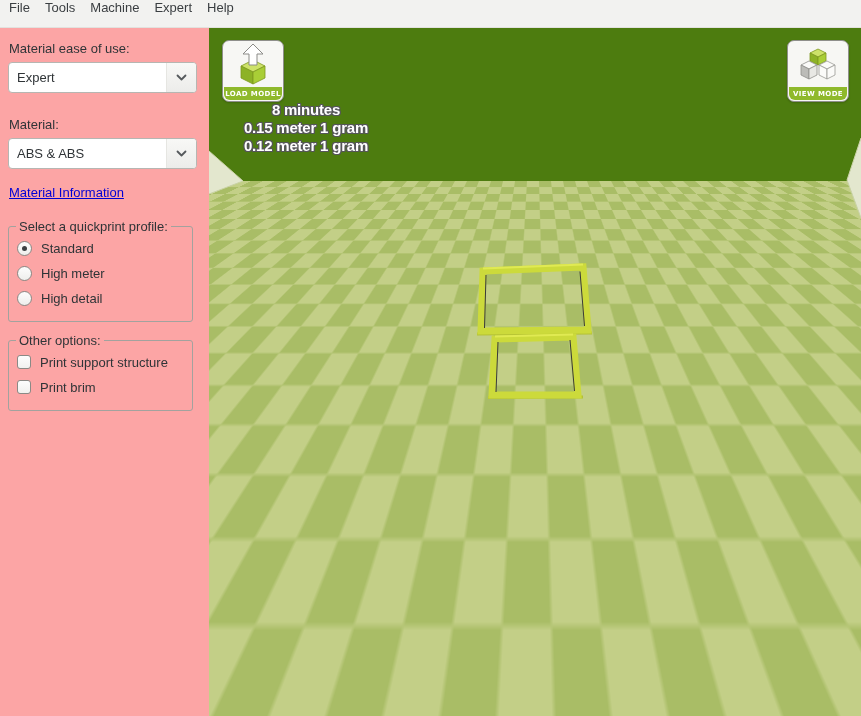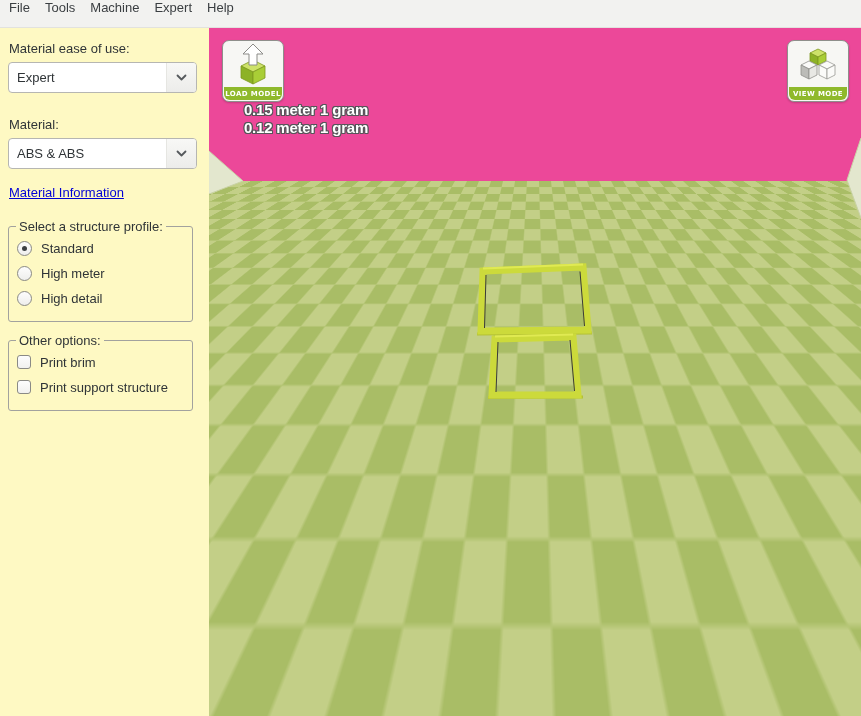--- a/index.html
+++ b/index.html
@@ -9,21 +9,21 @@
     -webkit-font-smoothing:antialiased;
   }
   
   .menubar{
     position:absolute;top:0;left:0;width:861px;height:28px;
     background:#f2f2f0;border-bottom:1px solid #e2e2de;box-sizing:border-box;
     display:flex;padding-left:9px;
   }
   .menu-item{font-size:13px;color:#3a3e41;margin-right:15px;cursor:default;}
   
-  .sidebar{position:absolute;top:28px;left:0;width:250px;height:688px;background:#fef9c3;text-decoration:underline;}
+  .sidebar{position:absolute;top:28px;left:0;width:250px;height:688px;background:#fca5a5;text-decoration:underline;}
   .side-label{position:absolute;left:9px;font-size:13px;color:#2f3437;}
   .combo{
     position:absolute;left:8px;width:189px;height:31px;background:#fff;
     border:1px solid #b6b6b2;border-radius:4px;box-sizing:border-box;
     display:flex;align-items:center;overflow:hidden;cursor:default;
   }
   .combo .val{flex:1;padding-left:8px;font-size:13px;color:#2f3437;}
   .combo .btn{
     width:29px;height:100%;border-left:1px solid #e6e6e2;
     background:linear-gradient(#f8f8f6,#ececea);
@@ -42,21 +42,21 @@
     background:linear-gradient(#fdfdfd,#eeeeec);box-sizing:border-box;position:relative;flex:none;
   }
   .radio.sel::after{
     content:"";position:absolute;left:4px;top:4px;width:5px;height:5px;border-radius:50%;background:#3c4043;
   }
   .checkbox{
     width:14px;height:14px;border-radius:3px;border:1px solid #8a8a86;
     background:linear-gradient(#fdfdfd,#f1f1ef);box-sizing:border-box;flex:none;
   }
   
-  .viewport{position:absolute;left:209px;top:28px;width:652px;height:688px;background:#ec4899;overflow:hidden;}
+  .viewport{position:absolute;left:209px;top:28px;width:652px;height:688px;background:#4d7c0f;overflow:hidden;}
   .plate{
     position:absolute;top:153px;left:50%;width:1600px;height:282px;margin-left:-800px;
     transform-origin:50% 0;transform:perspective(247px) rotateX(60deg);
     background-color:#b5c577;
     background-image:conic-gradient(#a9bd66 0 90deg,#c3cf87 90deg 180deg,#a9bd66 180deg 270deg,#c3cf87 270deg 360deg);
     background-size:24px 24px;
   }
   .overlay{position:absolute;left:0;top:0;width:652px;height:688px;}
   
   .tool-btn{
@@ -110,44 +110,44 @@
     <span class="btn">
       <svg width="11" height="8" viewBox="0 0 11 8">
           <path d="M1.5 1.5 L5.5 5.5 L9.5 1.5" fill="none" stroke="#55595c" stroke-width="1.8" stroke-linecap="round" stroke-linejoin="round"></path>
         </svg>
     </span>
   </div>
 
   <a class="link">Material Information</a>
 
   <fieldset class="group" style="top:191px">
-    <legend>Select a structure profile:</legend>
+    <legend>Select a quickprint profile:</legend>
     <div class="opt-row">
       <span class="radio sel"></span>
       <span>Standard</span>
     </div>
     <div class="opt-row">
       <span class="radio"></span>
       <span>High meter</span>
     </div>
     <div class="opt-row">
       <span class="radio"></span>
       <span>High detail</span>
     </div>
   </fieldset>
 
   <fieldset class="group" style="top:305px">
     <legend>Other options:</legend>
     <div class="opt-row">
       <span class="checkbox"></span>
+      <span>Print support structure</span>
+    </div>
+    <div class="opt-row">
+      <span class="checkbox"></span>
       <span>Print brim</span>
-    </div>
-    <div class="opt-row">
-      <span class="checkbox"></span>
-      <span>Print support structure</span>
     </div>
   </fieldset>
 </div>
 
 <div class="viewport">
 
   <div class="plate"></div>
 
   <svg class="overlay" viewBox="0 0 652 688">
 
@@ -197,16 +197,17 @@
         <polygon points="19,17 11,21 11,31 19,27" fill="#e8e8e4" stroke="#8f8f8b" stroke-width="0.8"></polygon>
         <polygon points="29,13 37,17 29,21 21,17" fill="#fbfbf9" stroke="#9a9a96" stroke-width="0.8"></polygon>
         <polygon points="21,17 29,21 29,31 21,27" fill="#fbfbf9" stroke="#9a9a96" stroke-width="0.8"></polygon>
         <polygon points="37,17 29,21 29,31 37,27" fill="#fbfbf9" stroke="#9a9a96" stroke-width="0.8"></polygon>
       </svg>
     </div>
     <div class="bar">VIEW MODE</div>
   </div>
 
   <div class="stats">
+    <div>8 minutes</div>
     <div>0.15 meter 1 gram</div>
     <div>0.12 meter 1 gram</div>
   </div>
 </div>
 
 </body></html>

